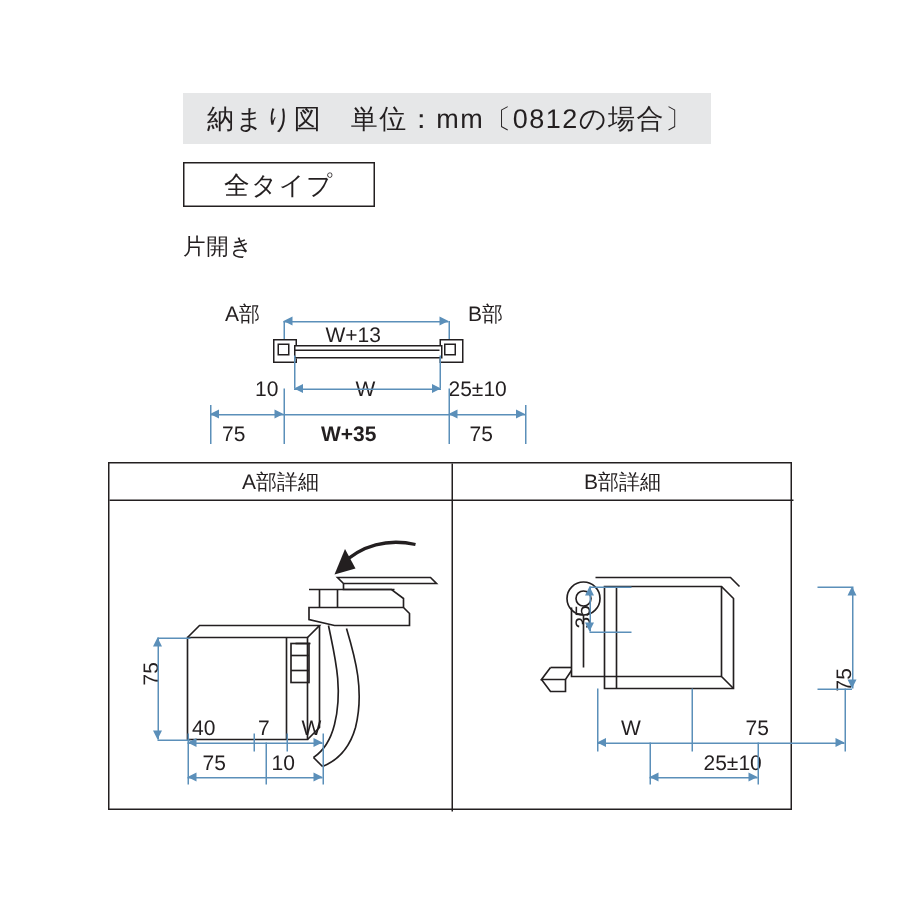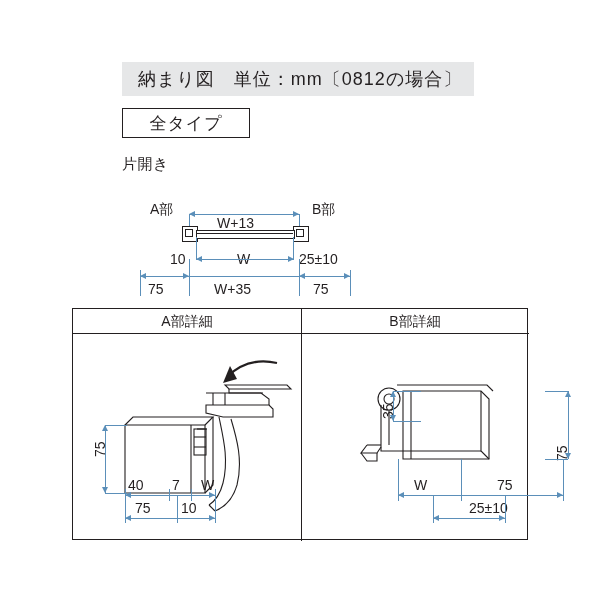--- a/index.html
+++ b/index.html
@@ -202,21 +202,21 @@
     <div class="lbl" style="left:237px; top:82px;">W</div>
     <div class="lbl" style="left:299px; top:82px;">25±10</div>
 
     <div class="hline" style="left:196px; top:89px; width:98px;"></div>
     <div class="ar left" style="left:196px; top:86px;"></div>
     <div class="ar right" style="left:288px; top:86px;"></div>
     <div class="vline" style="left:196px; top:67px; height:22px;"></div>
     <div class="vline" style="left:293px; top:67px; height:22px;"></div>
 
     <div class="lbl" style="left:148px; top:112px;">75</div>
-    <div class="lbl" style="left:214px; top:112px;">W+35</div>
+    <div class="lbl" style="left:214px; top:112px;font-weight:bold;">W+35</div>
     <div class="lbl" style="left:313px; top:112px;">75</div>
 
     <div class="hline" style="left:140px; top:106px; width:210px;"></div>
     <div class="vline" style="left:140px; top:100px; height:26px;"></div>
     <div class="vline" style="left:189px; top:89px; height:37px;"></div>
     <div class="vline" style="left:299px; top:89px; height:37px;"></div>
     <div class="vline" style="left:350px; top:100px; height:26px;"></div>
     <div class="ar left" style="left:140px; top:103px;"></div>
     <div class="ar right" style="left:344px; top:103px;"></div>
     <div class="ar right" style="left:183px; top:103px;"></div>

